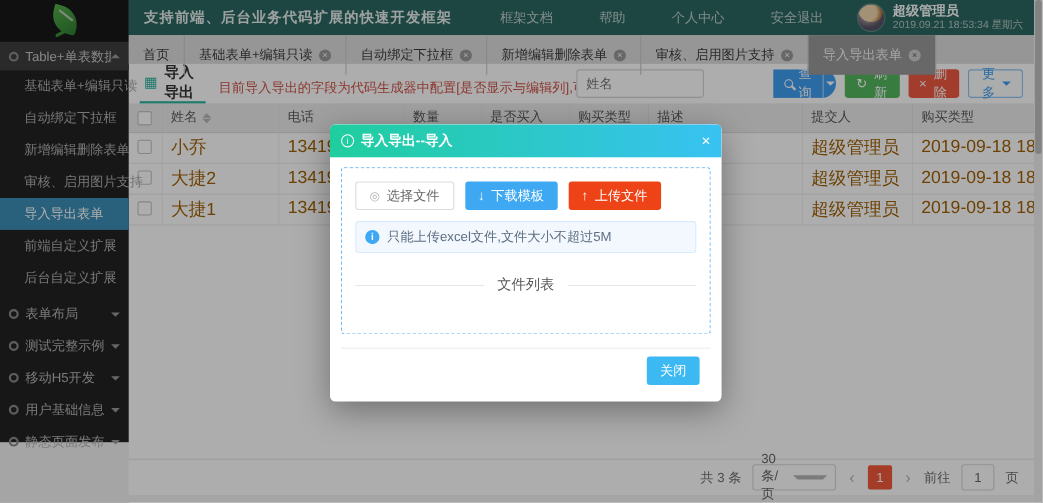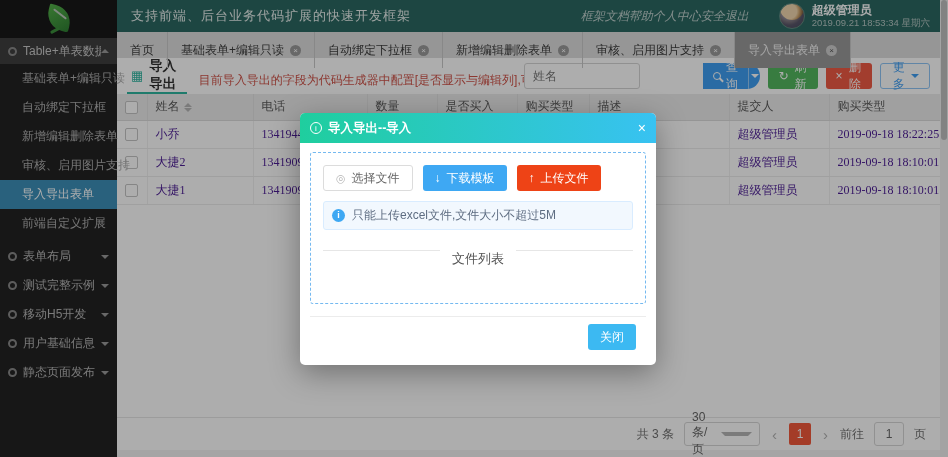--- a/index.html
+++ b/index.html
@@ -1,40 +1,40 @@
 <!DOCTYPE html>
 <html><head>
 <meta charset="utf-8">
 <style>
   * { margin:0; padding:0; box-sizing:border-box; }
   body { font-family:"Liberation Sans","DejaVu Sans",sans-serif; background:#888; }
   .screen { position:relative; width:948px; height:457px; overflow:hidden; background:#f3f3f3; font-size:12px; }
 
   
-  .sidebar { position:absolute; left:0; top:0; width:117px; height:457px; background:#232323; z-index:10; }
+  .sidebar { position:absolute; left:0; top:0; width:117px; height:402px; background:#232323; z-index:10; }
   .logo-area { height:38px; background:#181818; display:flex; align-items:center; justify-content:center; }
   .leaf { position:relative; width:30px; height:30px; }
   .leaf-body { position:absolute; left:3px; top:2px; width:24px; height:24px; background:linear-gradient(135deg,#55b24a,#2e7d32); border-radius:4% 75% 10% 75%; transform:rotate(14deg); }
   .leaf-vein { position:absolute; left:8px; top:9px; width:16px; height:2px; background:#bcc9bb; transform:rotate(38deg); border-radius:2px; }
   .leaf-stem { position:absolute; left:6px; top:25px; width:10px; height:3px; background:#3c8f3c; transform:rotate(-28deg); border-radius:2px; }
   .sgroup { height:26px; display:flex; align-items:center; padding:0 8px; color:#c9c9c9; cursor:pointer; }
   .sgroup.open { background:#3e3e3e; }
   .sgroup .glabel { margin-left:6px; font-size:12px; flex:1; white-space:nowrap; overflow:hidden; }
   .sgroup.sub-head { height:29px; color:#b5b5b5; }
   .gear { width:9px; height:9px; border:2px solid #8a8a8a; border-radius:50%; flex:none; }
   .tri-up { width:0; height:0; border-left:4px solid transparent; border-right:4px solid transparent; border-bottom:4px solid #9a9a9a; flex:none; }
   .tri-down { width:0; height:0; border-left:4px solid transparent; border-right:4px solid transparent; border-top:4px solid #9a9a9a; flex:none; }
   .schild { height:29px; line-height:29px; padding-left:22px; color:#aeaeae; font-size:12px; cursor:pointer; white-space:nowrap; }
   .schild.active { background:#3d8fb8; color:#fff; }
   .sgap { height:4px; }
 
   
   .topbar { position:absolute; left:117px; top:0; right:8px; height:32px; background:#2c6862; display:flex; align-items:center; z-index:10; }
-  .topbar-title { margin-left:14px; color:#e7efed; font-weight:normal; font-size:13px; letter-spacing:1px; }
-  .top-links { margin-left:auto; display:flex; margin-right:30px;font-style:italic; }
+  .topbar-title { margin-left:14px; color:#e7efed; font-weight:bold; font-size:13px; letter-spacing:1px; }
+  .top-links { margin-left:auto; display:flex; gap:42px; margin-right:30px; }
   .top-link { color:#bfd0cd; font-size:12px; cursor:pointer; }
   .userbox { display:flex; align-items:center; gap:7px; margin-right:10px; }
   .avatar { width:26px; height:26px; border-radius:50%; flex:none;
     background: radial-gradient(circle at 38% 30%, #f0d6ae 0 34%, #caa16b 46%, #7c5c3e 62%, #4d3b2a 100%);
     box-shadow: inset 0 -8px 0 rgba(60,80,140,.55); border:1px solid #5f8a84; }
   .uname { color:#fff; font-weight:bold; font-size:12px; line-height:13px; }
   .udate { color:#b4c6c3; font-size:9.5px; line-height:12px; white-space:nowrap; }
 
   
   .tabbar { position:absolute; left:117px; top:32px; right:8px; height:26px; background:#dedede; display:flex; z-index:10; }
@@ -60,21 +60,21 @@
   .btn-delete { background:#ef5b44; }
   .btn-more { background:#fdfefe; border:1px solid #8ec5f5; color:#3f9ef2; }
   .lens { position:relative; width:8px; height:8px; border:1.5px solid #fff; border-radius:50%; flex:none; }
   .lens::after { content:""; position:absolute; width:5px; height:1.5px; background:#fff; right:-4px; bottom:-1px; transform:rotate(45deg); }
   .caret { width:0; height:0; border-left:4px solid transparent; border-right:4px solid transparent; border-top:4px solid currentColor; }
   .caret.white { border-top-color:#fff; }
 
   
   table.grid { width:100%; border-collapse:collapse; table-layout:fixed; }
   .grid th { background:#ececec; color:#5a5a5a; font-weight:normal; font-size:12px; text-align:left; height:26px; padding:0 8px; border-bottom:1px solid #dcdcdc; border-right:1px solid #e2e2e2; white-space:nowrap; overflow:hidden; }
-  .grid td { height:28px; padding:0 8px; font-size:12px; color:#4c1d95; border-bottom:1px solid #ececec; border-right:1px solid #f1f1f1; white-space:nowrap; overflow:hidden;font-family:Liberation Serif, serif; }
+  .grid td { height:28px; padding:0 8px; font-size:16px; color:#a16207; border-bottom:1px solid #ececec; border-right:1px solid #f1f1f1; white-space:nowrap; overflow:hidden; }
   .grid th:last-child, .grid td:last-child { border-right:none; }
   .cb { display:inline-block; width:13px; height:13px; border:1px solid #c4c4c4; border-radius:2px; background:#fff; vertical-align:middle; cursor:pointer; }
   .sorter { display:inline-flex; flex-direction:column; margin-left:4px; vertical-align:middle; gap:1px; }
   .sorter i { width:0; height:0; border-left:4px solid transparent; border-right:4px solid transparent; display:block; }
   .sorter .up { border-bottom:4px solid #b5b5b5; }
   .sorter .dn { border-top:4px solid #b5b5b5; }
 
   
   .pager { position:absolute; left:0; right:0; bottom:0; height:33px; border-top:1px solid #e6e6e6; display:flex; align-items:center; justify-content:flex-end; padding-right:14px; gap:10px; color:#707070; background:#fff; }
   .psel { width:76px; height:24px; border:1px solid #d6d6d6; border-radius:3px; display:flex; align-items:center; padding:0 7px; color:#666; gap:6px; cursor:pointer; background:#fff; }
@@ -98,21 +98,21 @@
   .modal-body { padding:9px 10px 8px; }
   .dashed-box { border:1px dashed #74b9f0; border-radius:3px; padding:12px 12px 0; height:152px; }
   .mbtn-row { display:flex; gap:10px; }
   .mbtn { height:26px; border-radius:3px; font-size:12px; display:flex; align-items:center; gap:6px; padding:0 12px; border:none; cursor:pointer; color:#fff; font-family:inherit; }
   .mbtn-choose { background:#fff; border:1px solid #dcdcdc; color:#666; }
   .clip { color:#b5b5b5; font-size:11px; }
   .mbtn-download { background:#3ea8f3; }
   .mbtn-upload { background:#ee4316; }
   .m-alert { margin-top:10px; background:#f2f8fe; border:1px solid #d9ecff; border-radius:3px; padding:5px 8px; display:flex; align-items:center; gap:7px; color:#5e6d82; }
   .info-dot { width:13px; height:13px; border-radius:50%; background:#3ea8f3; color:#fff; font-size:9px; font-weight:bold; line-height:13px; text-align:center; font-style:normal; flex:none; }
-  .divider { margin-top:20px; display:flex; }
+  .divider { margin-top:20px; display:flex; align-items:center; }
   .divider .line { flex:1; height:1px; background:#e6e6e6; }
   .divider .dlabel { padding:0 12px; color:#555; font-size:13px; }
   .modal-foot { border-top:1px solid #ececec; margin-top:12px; padding:7px 10px; display:flex; justify-content:flex-end; }
   .mbtn-close { background:#3cb9f2; width:48px; justify-content:center; }
 </style>
 </head>
 <body>
 
 <div class="screen">
 
@@ -128,20 +128,21 @@
       <span class="gear"></span>
       <span class="glabel">Table+单表数据</span>
       <span class="tri-up"></span>
     </div>
     <div class="schild">基础表单+编辑只读</div>
     <div class="schild">自动绑定下拉框</div>
     <div class="schild">新增编辑删除表单</div>
     <div class="schild">审核、启用图片支持</div>
     <div class="schild active">导入导出表单</div>
     <div class="schild">前端自定义扩展</div>
+    <div class="schild">后台自定义扩展</div>
     <div class="sgap"></div>
     <div class="sgroup sub-head">
       <span class="gear"></span>
       <span class="glabel">表单布局</span>
       <span class="tri-down"></span>
     </div>
     <div class="sgroup sub-head">
       <span class="gear"></span>
       <span class="glabel">测试完整示例</span>
       <span class="tri-down"></span>

